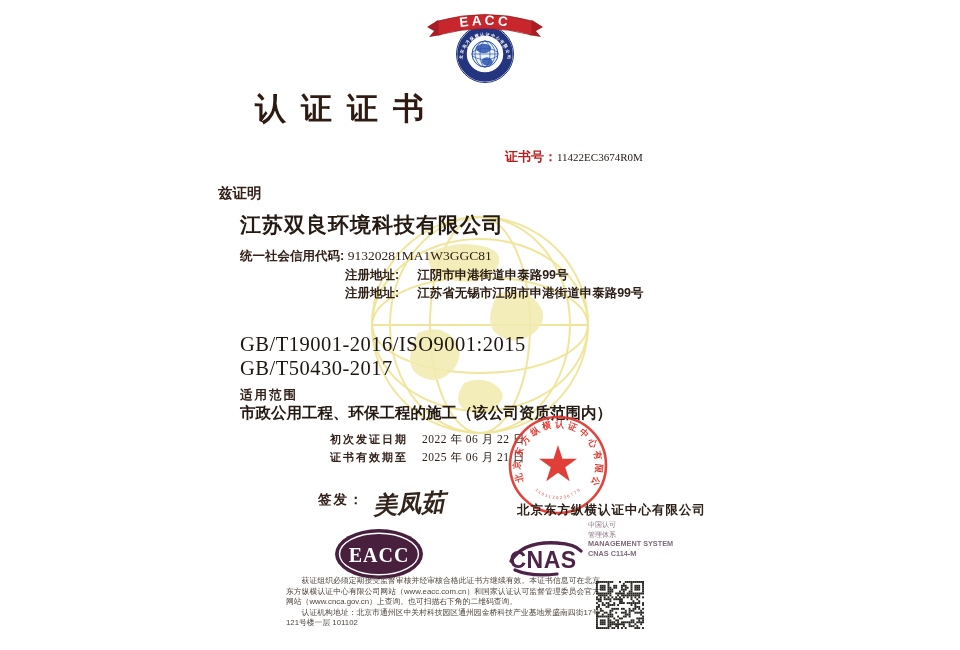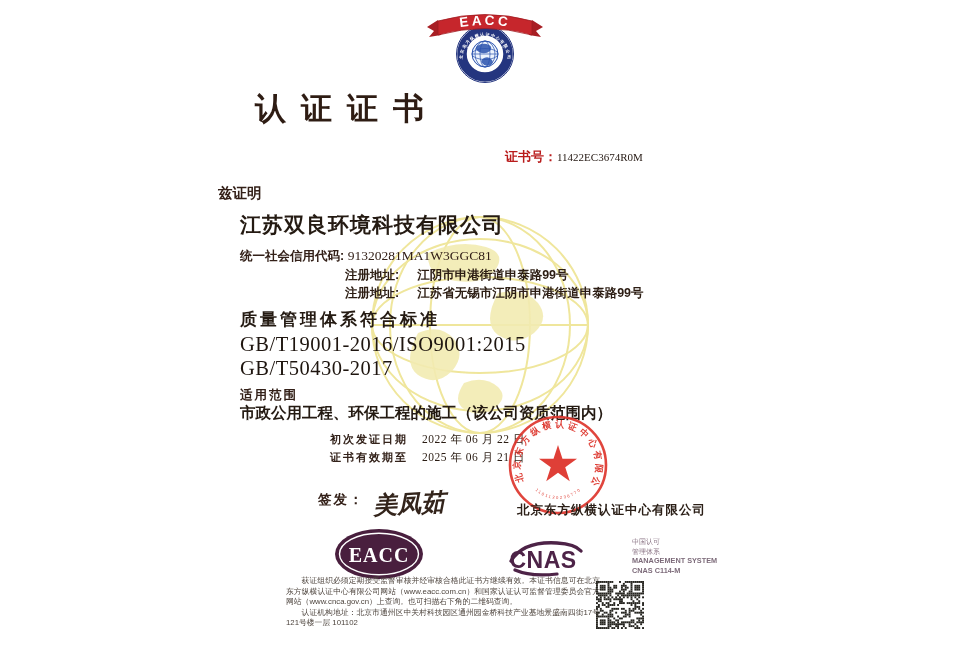--- a/index.html
+++ b/index.html
@@ -24,21 +24,21 @@
   .scopetext{top:403px;font-size:15.5px;font-weight:bold;color:#241a12;}
   .dates{left:330px;top:430px;font-family:"Liberation Serif",serif;}
   .daterow{display:flex;height:18.5px;align-items:center;}
   .daterow .lbl{font-weight:bold;font-size:11px;letter-spacing:2px;width:92px;color:#33221a;}
   .daterow .val{font-size:11.5px;color:#2a1c13;letter-spacing:.5px;}
   .sig{left:318px;top:488px;}
   .sig .lbl{font-size:13.5px;font-weight:bold;vertical-align:8px;letter-spacing:2px;}
   .sig .name{display:inline-block;font-family:"DejaVu Serif",serif;font-size:24px;font-weight:bold;
              font-style:italic;color:#33241b;transform:rotate(-3deg);margin-left:8px;}
   .sealcap{left:517px;top:502px;font-size:12.5px;font-weight:bold;color:#2c2018;letter-spacing:1px;}
-  .cnastext{left:588px;top:537px;line-height:9.5px;color:#8c7686;margin-left:44px;}
+  .cnastext{left:588px;top:520px;line-height:9.5px;color:#8c7686;}
   .cnastext .cn{font-size:7px;}
   .cnastext .en{font-size:7.3px;font-weight:bold;color:#7d6b7a;}
   .fineprint{left:286px;top:576px;width:314px;font-size:7.8px;line-height:10.6px;color:#4e453e;
              text-align:justify;}
   .fineprint p{margin:0;text-indent:2em;}
   .qr{left:596px;top:581px;width:48px;height:48px;}
   .wm{left:368px;top:213px;opacity:.95;}
 </style>
 </head>
 <body>
@@ -114,21 +114,20 @@
     <span class="val">91320281MA1W3GGC81</span>
   </div>
 
   <div class="center-col addr" style="top:267px">
     <span class="lbl">注册地址:</span><span>江阴市申港街道申泰路99号</span>
   </div>
   <div class="center-col addr" style="top:285px">
     <span class="lbl">注册地址:</span><span>江苏省无锡市江阴市申港街道申泰路99号</span>
   </div>
 
-  <div class="center-col stdhead">质量管理体系符合标准</div>
   <div class="center-col stdline" style="top:333px">GB/T19001-2016/ISO9001:2015</div>
   <div class="center-col stdline" style="top:357px">GB/T50430-2017</div>
 
   <div class="center-col scopetext">市政公用工程、环保工程的施工（该公司资质范围内）</div>
   <div class="center-col scopehead">适用范围</div>
 
   <div class="abs dates">
     <div class="daterow">
       <span class="lbl">初次发证日期</span>
       <span class="val">2022 年 06 月 22 日</span>

